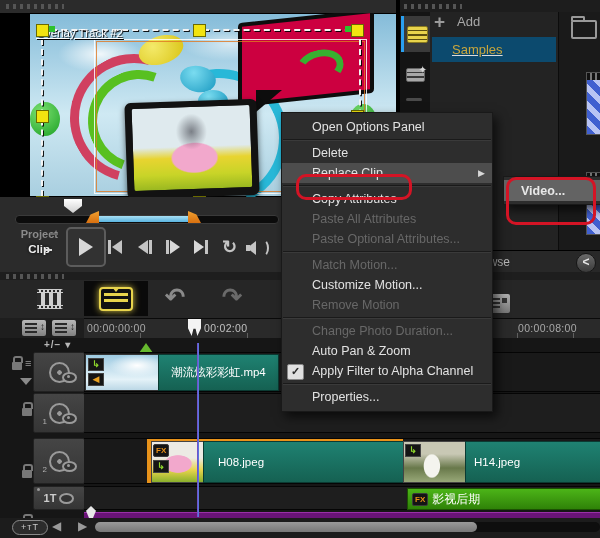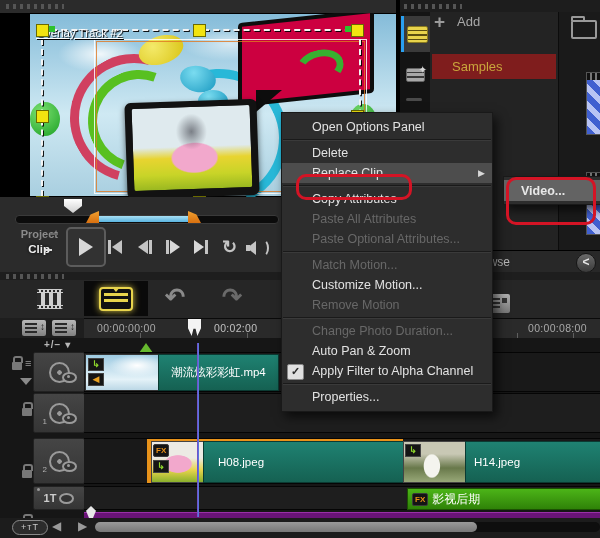--- a/index.html
+++ b/index.html
@@ -74,21 +74,21 @@
   #media-btn{left:1px;top:4px;width:27px;height:36px;background:#3a3a3a;border-left:3px solid #2aa0f0;display:flex;align-items:center;justify-content:center;}
   .filmchip{width:19px;height:15px;border-radius:2px;background:repeating-linear-gradient(180deg,#e8d44c 0 3px,#5a4e10 3px 4.5px);border:1px solid #8a7a20;}
   #wand-btn{left:3px;top:50px;width:24px;height:26px;display:flex;align-items:center;justify-content:center;}
   .filmchip.gray{background:repeating-linear-gradient(180deg,#a8a8a8 0 3px,#3a3a3a 3px 4.5px);border-color:#666;width:17px;height:12px;}
   .wand-star{position:absolute;right:0px;top:2px;color:#d8d8d8;font-size:10px;}
   #iconcol-div{left:6px;top:86px;width:16px;height:3px;background:#4a4a4a;border-radius:2px;}
   #lib-main{left:30px;top:12px;width:128px;height:240px;background:#232323;}
   #add-row{left:34px;top:14px;display:flex;align-items:center;gap:12px;}
   #add-plus{color:#9a9a9a;font-size:19px;font-weight:bold;line-height:14px;}
   #add-label{color:#a8a8a8;font-size:13px;}
-  #samples-row{left:32px;top:54px;width:124px;height:25px;background:#7f1d1d;display:flex;align-items:center;padding-left:20px;box-sizing:border-box;}
+  #samples-row{left:32px;top:37px;width:124px;height:25px;background:#0c4a6e;display:flex;align-items:center;padding-left:20px;box-sizing:border-box;text-decoration:underline;}
   #samples-label{color:#c9a63c;font-size:13px;}
   #lib-right{left:158px;top:12px;width:42px;height:240px;background:#1a1a1a;border-left:1px solid #0c0c0c;}
   .folder{position:absolute;left:12px;top:8px;width:22px;height:15px;border:2px solid #999;border-radius:2px;}
   .folder::before{content:"";position:absolute;left:-2px;top:-6px;width:10px;height:3px;border:2px solid #999;border-bottom:none;border-radius:2px 2px 0 0;}
   .thumb{position:absolute;left:27px;width:15px;height:61px;border:1px solid #555;
      background:repeating-linear-gradient(45deg,#4060d0 0 6px,#b8c4f4 6px 12px);}
   .thumb::before{content:"";position:absolute;left:0;top:0;right:0;height:7px;background:repeating-linear-gradient(90deg,#111 0 3px,#777 3px 5px);}
   #browse-bar{left:430px;top:250px;width:170px;height:22px;background:#282828;border-top:1px solid #000;}
   #browse-label{position:absolute;left:40px;top:4px;font-size:12px;color:#b8b8b8;}
   #scroll-left-btn{position:absolute;left:146px;top:2px;width:18px;height:18px;border-radius:50%;
@@ -106,21 +106,21 @@
   #timeline-btn{left:84px;top:1px;width:64px;height:35px;background:#0a0a0a;display:flex;align-items:center;justify-content:center;}
   #tl-icon{width:30px;height:20px;border:2px solid #e8d44c;border-radius:4px;box-shadow:0 0 7px rgba(232,212,76,.9);position:relative;background:#111;}
   #tl-icon::before{content:"";position:absolute;left:3px;right:3px;top:4px;height:3px;background:#e8d44c;box-shadow:0 6px 0 #e8d44c;}
   #tl-icon::after{content:"";position:absolute;left:50%;top:-2px;margin-left:-4px;border-left:4px solid transparent;border-right:4px solid transparent;border-top:5px solid #e8d44c;}
   .undoredo{font-size:24px;font-weight:bold;color:#8a8a8a;}
   #undo-btn{left:165px;top:3px;} #redo-btn{left:222px;top:3px;color:#6a6a6a;}
   #mixer-btn{left:488px;top:14px;width:22px;height:19px;background:linear-gradient(180deg,#b0b0b0,#777);border-radius:2px;position:absolute;}
   #mixer-btn::before{content:"";position:absolute;left:3px;top:4px;width:9px;height:2px;background:#333;box-shadow:0 4px 0 #333,0 8px 0 #333;}
   #mixer-btn::after{content:"";position:absolute;right:3px;top:4px;width:5px;height:5px;background:#333;}
   #ruler{left:84px;top:46px;width:516px;height:20px;background:#2a2a2a;border-top:1px solid #0a0a0a;}
-  .tc{position:absolute;top:3px;font-size:10.5px;color:#a8a8a8;letter-spacing:.3px;margin-left:10px;}
+  .tc{position:absolute;top:3px;font-size:10.5px;color:#a8a8a8;letter-spacing:.3px;}
   .tick{position:absolute;bottom:1px;width:1px;height:5px;background:#606060;}
   #ruler-marker{position:absolute;left:104px;top:0px;width:13px;height:17px;background:#f4f4f4;
      clip-path:polygon(0 0,100% 0,100% 55%,72% 100%,58% 58%,42% 58%,28% 100%,0 55%);}
   .trk-ins{position:absolute;top:4px;width:24px;height:16px;border-radius:2px;background:linear-gradient(180deg,#b8b8b8,#808080);}
   .trk-ins::before{content:"";position:absolute;left:3px;top:3px;width:12px;height:2px;background:#2a2a2a;box-shadow:0 4px 0 #2a2a2a,0 8px 0 #2a2a2a;}
   .trk-ins::after{content:"↕";position:absolute;right:1px;top:1px;font-size:10px;color:#222;font-weight:bold;}
   #zoom-ctl{left:44px;top:67px;font-size:10px;color:#b8b8b8;font-weight:bold;letter-spacing:1px;}
   #tracks-bg{left:0;top:66px;width:600px;height:180px;background:#161616;}
   #green-marker{left:139px;top:71px;width:0;height:0;border-left:7px solid transparent;border-right:7px solid transparent;border-bottom:10px solid #66b82e;}
   .trk-head{position:absolute;left:33px;width:50px;background:linear-gradient(180deg,#454545,#353535);border:1px solid #222;border-radius:2px;display:flex;align-items:center;justify-content:center;}

